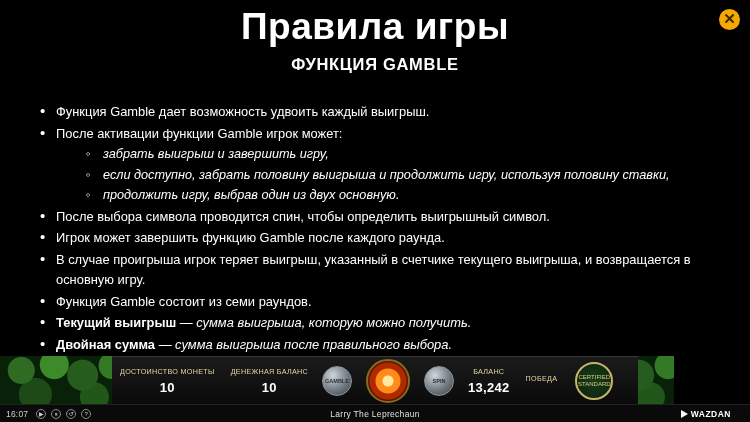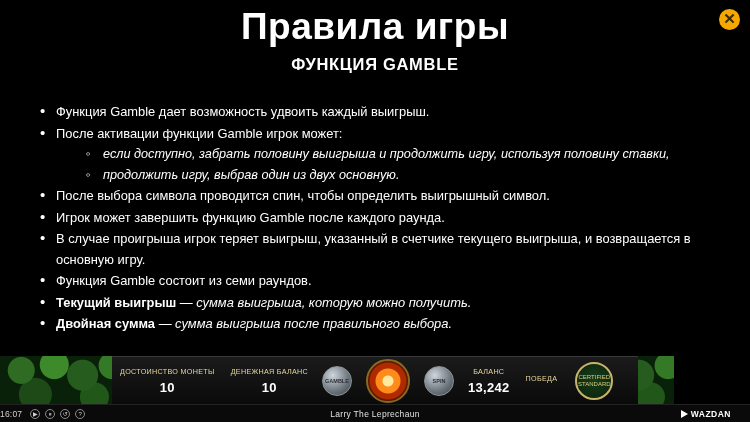--- a/index.html
+++ b/index.html
@@ -171,21 +171,21 @@
   .bottom-bar {
     position: absolute;
     left: 0; bottom: 0; width: 750px; height: 18px;
     background: #0a0a0a;
     border-top: 1px solid #222;
     display: flex;
     align-items: center;
     color: #cfcfcf;
     font-size: 8.5px;
   }
-  .clock { letter-spacing: 0.2px; }
+  .clock { padding-left: 6px; letter-spacing: 0.2px; }
   .ctrl-group { display: flex; align-items: center; gap: 5px; margin-left: 8px; }
   .ctrl {
     width: 10px; height: 10px;
     border-radius: 50%;
     border: 1px solid #8a8a8a;
     color: #cfcfcf;
     font-size: 6px;
     line-height: 8px;
     text-align: center;
     cursor: pointer;
@@ -248,20 +248,21 @@
 
 <div class="rules-overlay">
   <div class="close-button">✕</div>
   <div class="rules-title">Правила игры</div>
   <div class="rules-subtitle">ФУНКЦИЯ GAMBLE</div>
 
   <div class="rules-body">
     <ul class="lvl1">
         <li><span>Функция Gamble дает возможность удвоить каждый выигрыш.</span></li>
         <li><span>После активации функции Gamble игрок может:</span><ul class="lvl2">
+            <li>забрать выигрыш и завершить игру,</li>
             <li>если доступно, забрать половину выигрыша и продолжить игру, используя половину ставки,</li>
             <li>продолжить игру, выбрав один из двух основную.</li>
           </ul></li>
         <li><span>После выбора символа проводится спин, чтобы определить выигрышный символ.</span></li>
         <li><span>Игрок может завершить функцию Gamble после каждого раунда.</span></li>
         <li><span>В случае проигрыша игрок теряет выигрыш, указанный в счетчике текущего выигрыша, и возвращается в основную игру.</span></li>
         <li><span>Функция Gamble состоит из семи раундов.</span></li>
         <li><span class="b">Текущий выигрыш</span><span class="i"> — сумма выигрыша, которую можно получить.</span></li>
         <li><span class="b">Двойная сумма</span><span class="i"> — сумма выигрыша после правильного выбора.</span></li>
       </ul>

